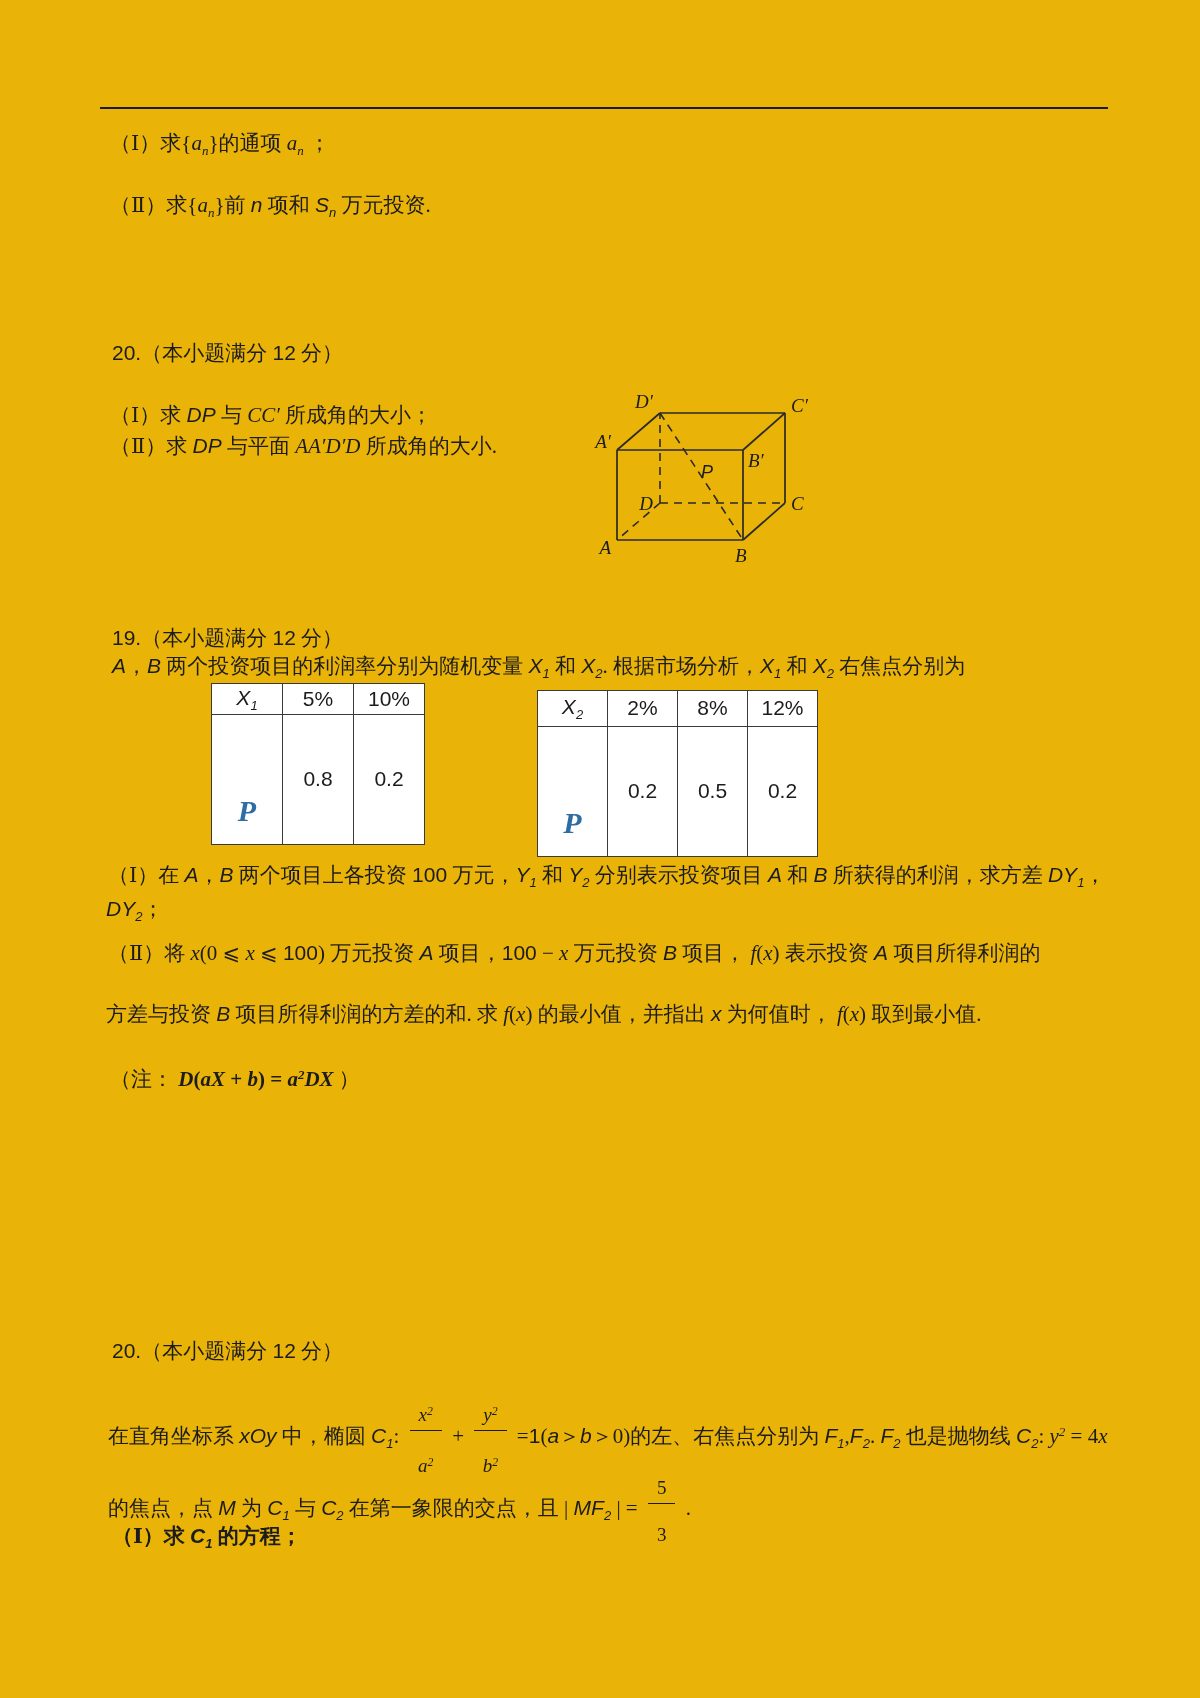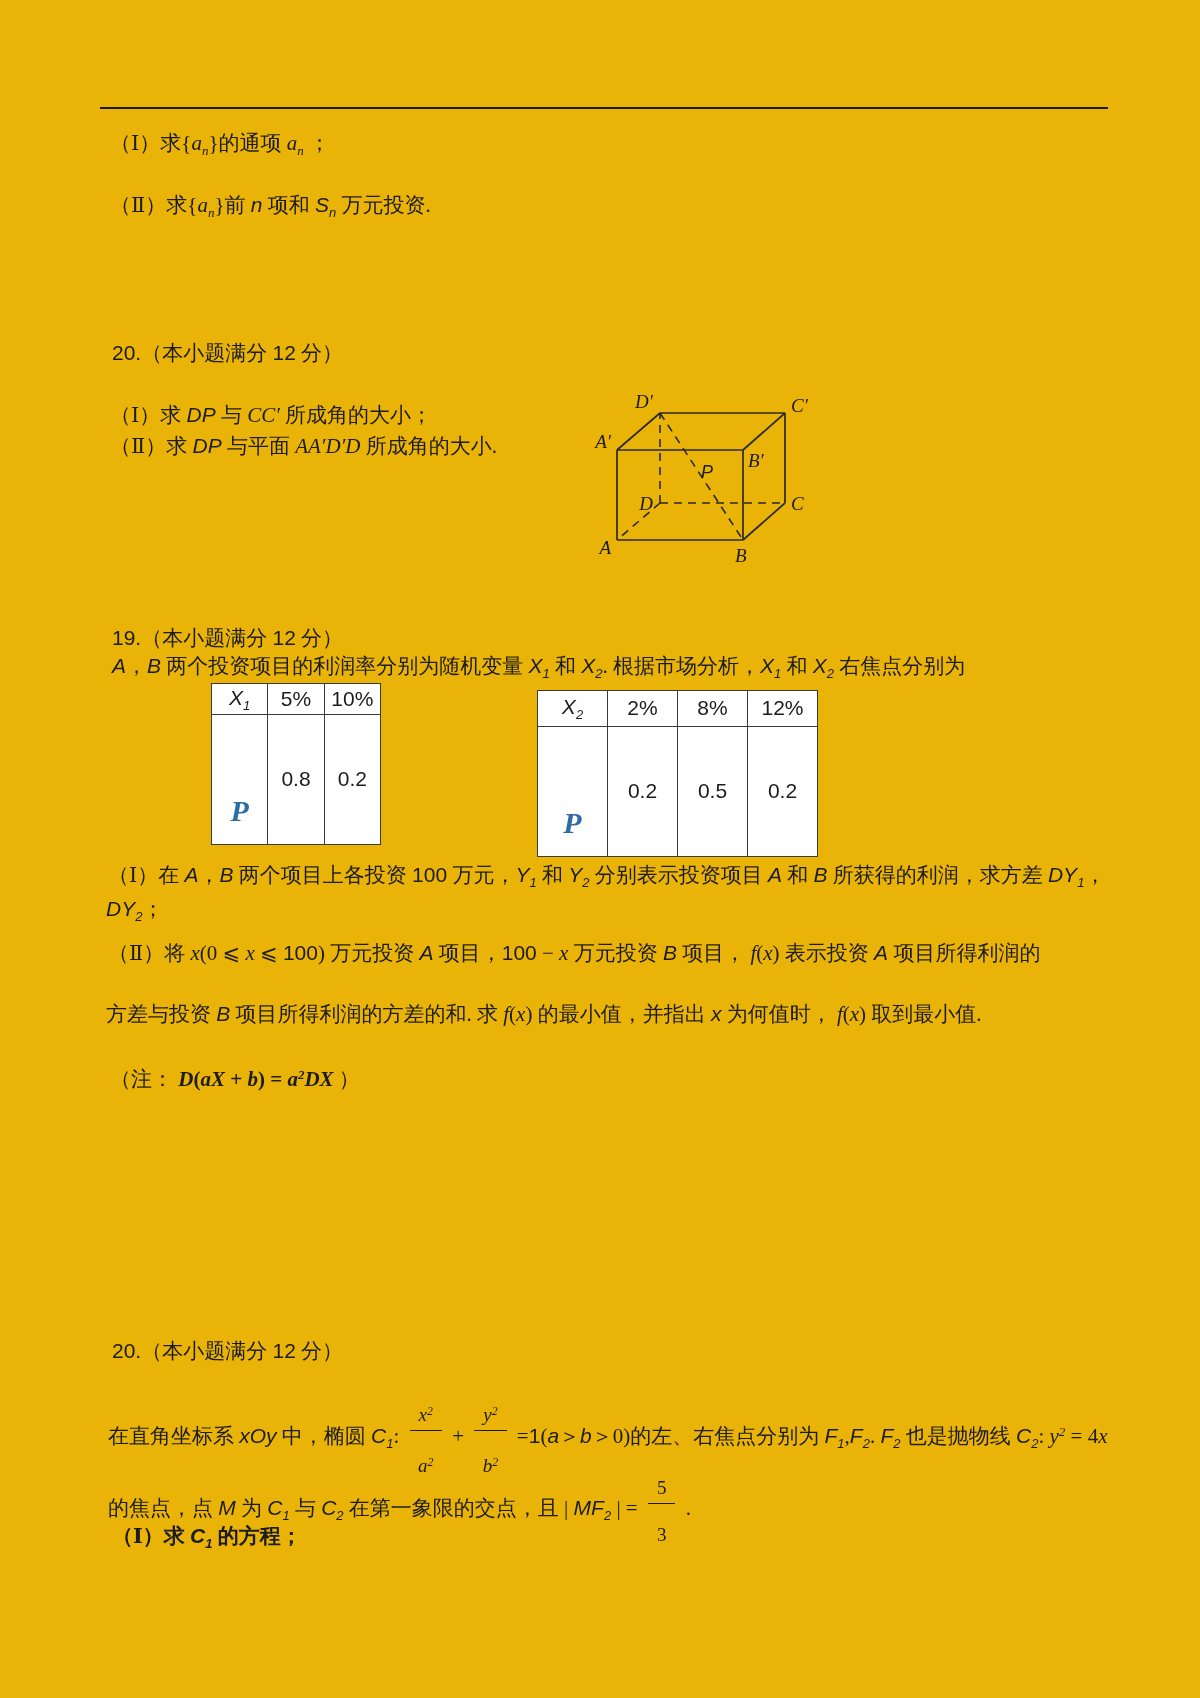--- a/index.html
+++ b/index.html
@@ -69,21 +69,21 @@
         <text class="vlabel" x="26" y="166" text-anchor="end">A</text>
         <text class="vlabel" x="150" y="174" text-anchor="start">B</text>
         <text class="vlabelP" x="116" y="90" text-anchor="start">P</text>
       </g>
     </svg>
   </div>
 
   <div class="line" style="left:112px;top:625px;"><span class="md">19.</span><span>（本小题满分 </span><span class="md">12</span><span> 分）</span></div>
   <div class="line" style="left:112px;top:653px;"><span class="ms">A</span><span>，</span><span class="ms">B</span><span> 两个投资项目的利润率分别为随机变量 </span><span class="ms">X<sub>1</sub></span><span> 和 </span><span class="ms">X<sub>2</sub></span><span>.  根据市场分析，</span><span class="ms">X<sub>1</sub></span><span> 和 </span><span class="ms">X<sub>2</sub></span><span> 右焦点分别为</span></div>
 
-  <table class="dtable" id="table1" style="left:211px;top:683px;width:170px;">
+  <table class="dtable" id="table1" style="left:211px;top:683px;width:214px;">
     <tbody>
         <tr class="hdr">
       <td><span class="ms">X<sub>1</sub></span></td>
       <td><span class="md">5%</span></td>
       <td><span class="md">10%</span></td>
     </tr>
     <tr class="body">
       <td class="pcell"><span class="mi b">P</span></td>
       <td><span class="md">0.8</span></td>
       <td><span class="md">0.2</span></td>

